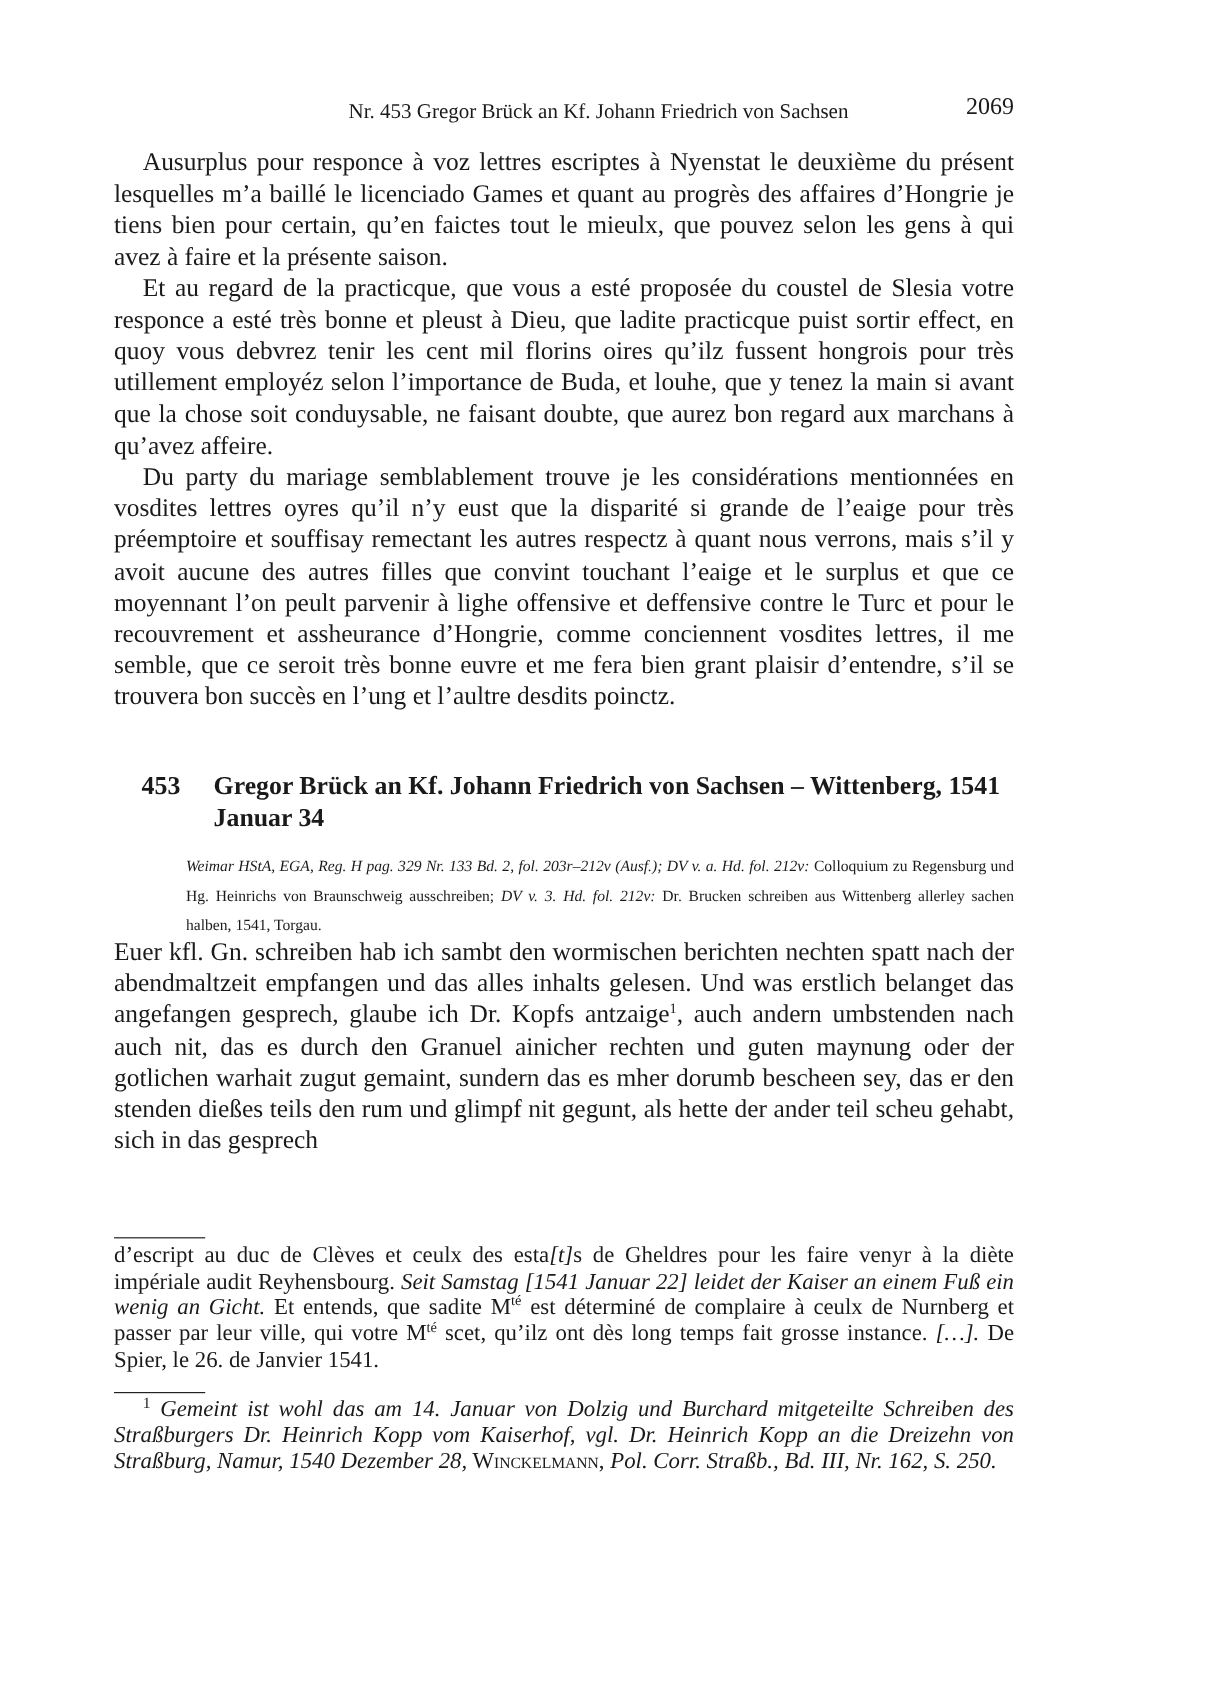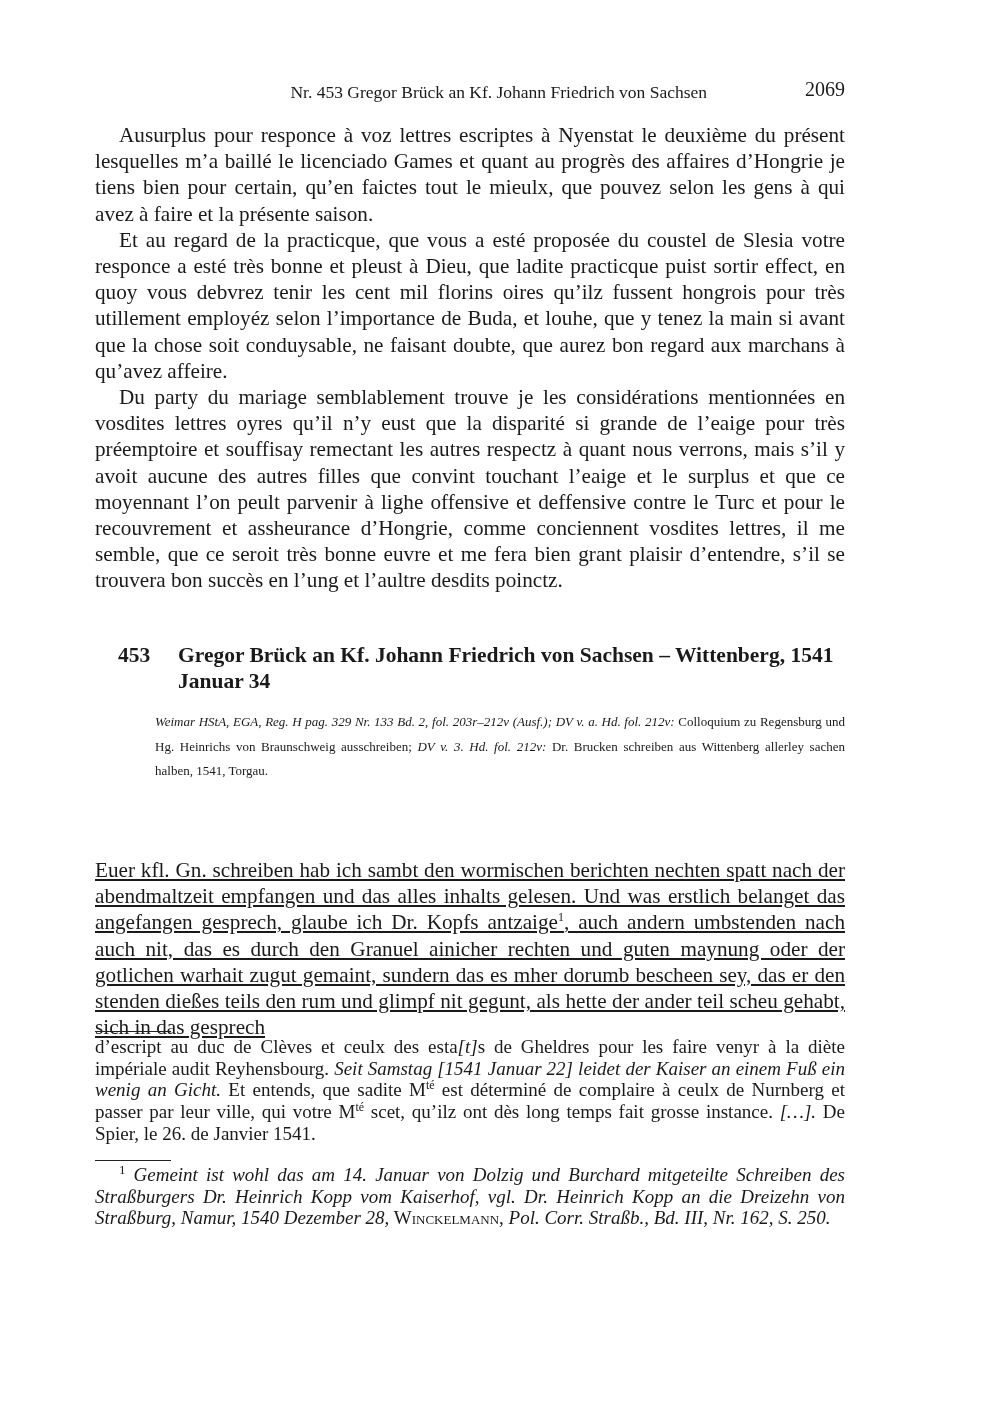--- a/index.html
+++ b/index.html
@@ -10,21 +10,21 @@
     .rh-title { position:absolute; left:0; width:612px; text-align:right; font-size:17.5px; top:2px; }
     .rh-page { position:absolute; right:0; font-size:20px; top:-2px; }
     .body-text { font-size:21.2px; line-height:26.2px; text-align:justify; margin:0; }
     .para { text-indent:24px; margin:0; text-align:justify; text-align-last:left; }
     .block1 { position:absolute; top:122px; left:0; width:750px; }
     .heading { position:absolute; top:642px; left:0; width:750px; font-weight:bold; font-size:21.5px; line-height:26px;margin-left:23px; }
     .heading .num { position:absolute; left:0; top:0; }
     .heading .title { margin-left:60px; display:block; }
     .source { position:absolute; top:710px; left:60px; width:690px; font-size:13px; line-height:24.5px; text-align:justify; }
     .source i { font-style:italic; }
-    .letter { position:absolute; top:857px; left:0; width:750px;text-decoration:underline; }
+    .letter { position:absolute; top:780px; left:0; width:750px; }
     .letter p { text-indent:0; }
     .rule { position:absolute; left:0; width:76px; height:0; border-top:1px solid #222; }
     .fn-block { position:absolute; left:0; width:750px; font-size:19px; line-height:21.7px; text-align:justify; }
     .fn-block i { font-style:italic; }
     .sup { font-size:12px; vertical-align:super; line-height:0; }
     .sc { font-variant:small-caps; }
     .fn-num { font-size:13px; vertical-align:super; line-height:0; margin-left:24px; margin-right:8px; }
   </style>
 </head>
 <body>

